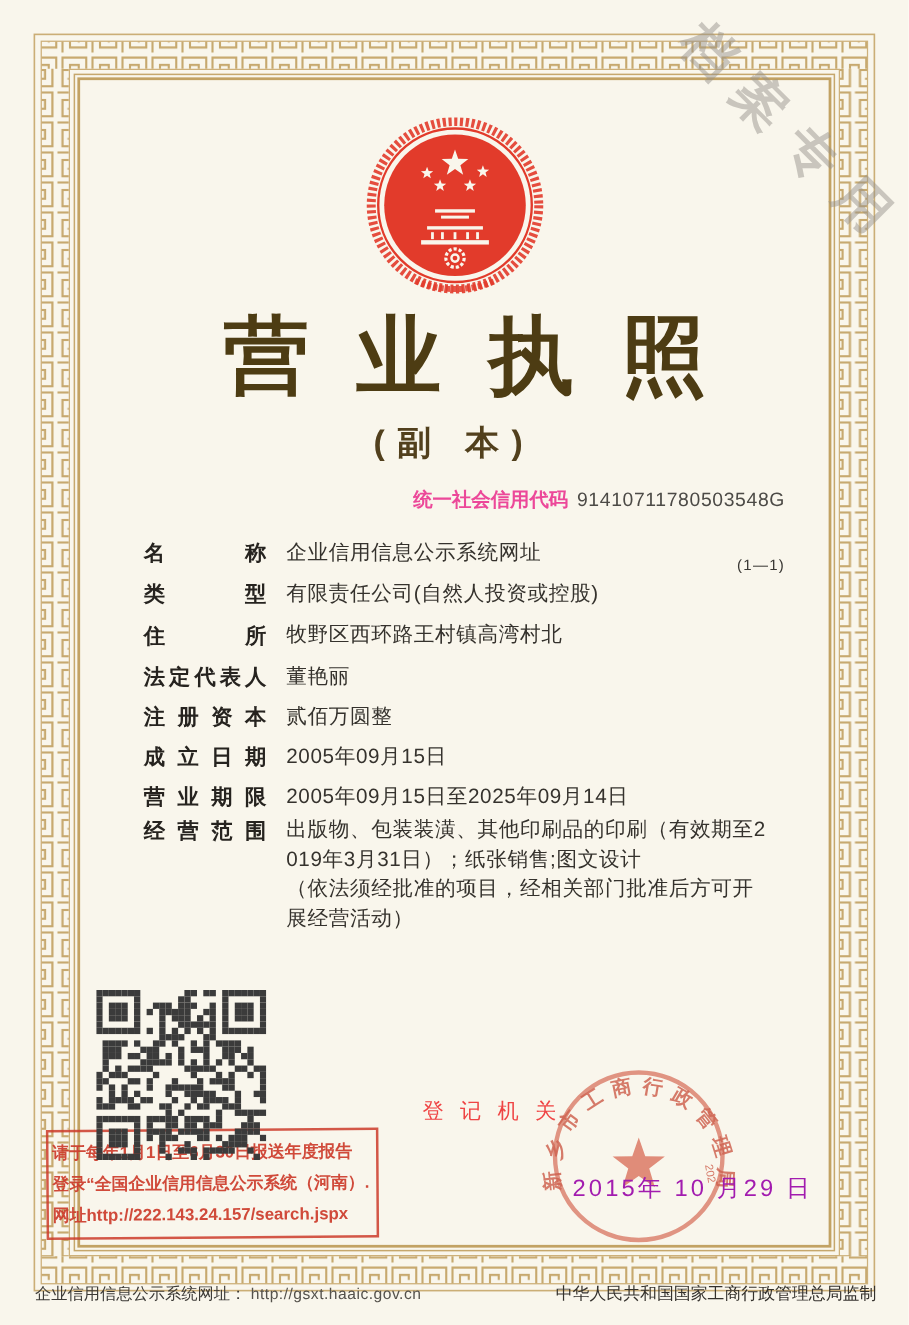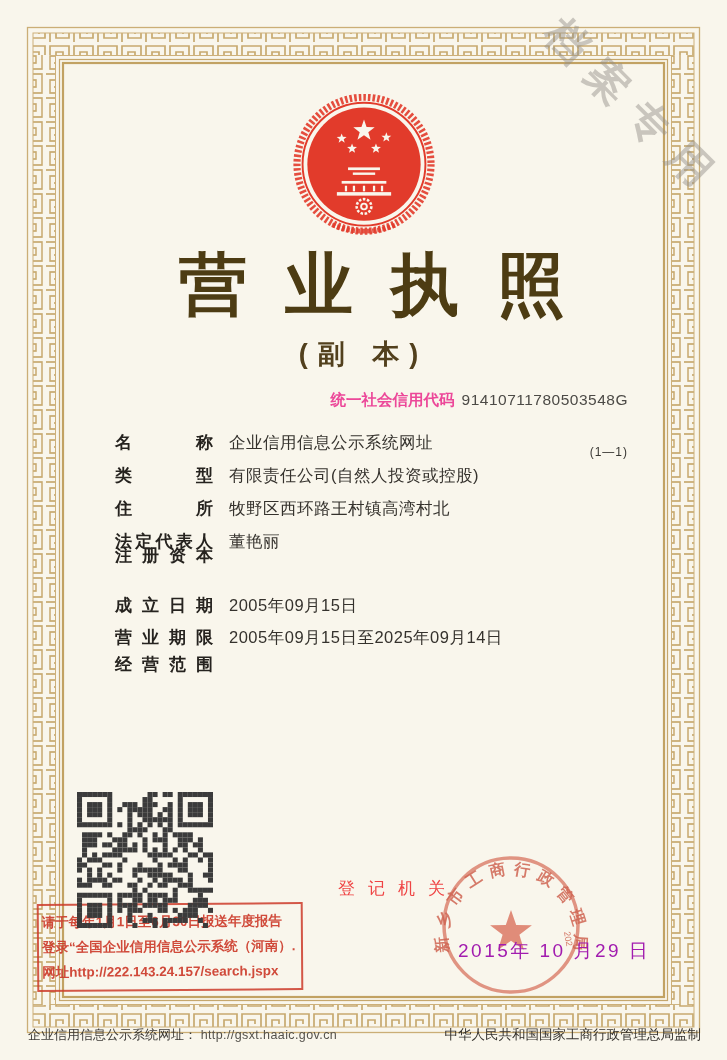--- a/index.html
+++ b/index.html
@@ -42,21 +42,21 @@
   .frow{position:absolute;left:115px;z-index:2;display:flex;}
   .flabel{
     width:98px;font-size:17px;font-weight:bold;color:#26231f;
     text-align:justify;text-align-last:justify;flex:none;
   }
   .fvalue{
     margin-left:16px;font-size:16.5px;color:#35322d;letter-spacing:0.5px;
     white-space:pre-line;width:400px;line-height:23.5px;
   }
   .r0{top:431px}.r1{top:464px}.r2{top:497px}.r3{top:530px}
-  .r4{top:544px}.r5{top:594px}.r6{top:626px}.r7{top:653px}
+  .r4{top:562px}.r5{top:594px}.r6{top:626px}.r7{top:653px}
   .qr{position:absolute;left:77px;top:792px;z-index:5;}
   .stamp{
     position:absolute;left:37px;top:903px;width:256px;z-index:4;
     border:2.5px solid rgba(204,59,42,0.85);padding:4px 3px 5px 3px;
     transform:rotate(-0.4deg);
   }
   .stamp-line{
     font-size:13.5px;font-weight:bold;color:rgba(204,59,42,0.92);
     line-height:25px;white-space:nowrap;
   }
@@ -154,31 +154,36 @@
 <div class="frow r2">
   <span class="flabel">住所</span>
   <span class="fvalue">牧野区西环路王村镇高湾村北</span>
 </div>
 <div class="frow r3">
   <span class="flabel">法定代表人</span>
   <span class="fvalue">董艳丽</span>
 </div>
 <div class="frow r4">
   <span class="flabel">注册资本</span>
+  <span class="fvalue">贰佰万圆整</span>
 </div>
 <div class="frow r5">
   <span class="flabel">成立日期</span>
   <span class="fvalue">2005年09月15日</span>
 </div>
 <div class="frow r6">
   <span class="flabel">营业期限</span>
   <span class="fvalue">2005年09月15日至2025年09月14日</span>
 </div>
 <div class="frow r7">
   <span class="flabel">经营范围</span>
+  <span class="fvalue">出版物、包装装潢、其他印刷品的印刷（有效期至2
+019年3月31日）；纸张销售;图文设计
+（依法须经批准的项目，经相关部门批准后方可开
+展经营活动）</span>
 </div>
 
 <div class="stamp">
   <div class="stamp-line">请于每年1月1日至6月30日报送年度报告</div>
   <div class="stamp-line">登录“全国企业信用信息公示系统（河南）.</div>
   <div class="stamp-line">网址http://222.143.24.157/search.jspx</div>
 </div>
 
 <div class="qr">
   <svg id="qr-svg" width="136" height="136" viewBox="0 0 135 135">

